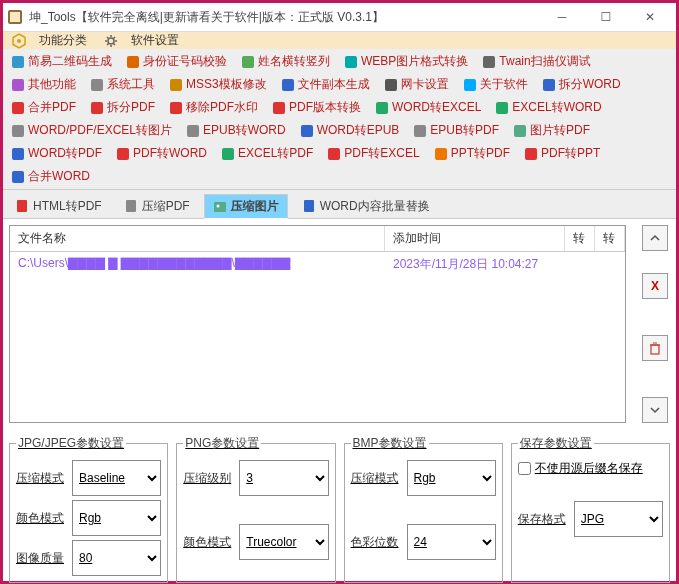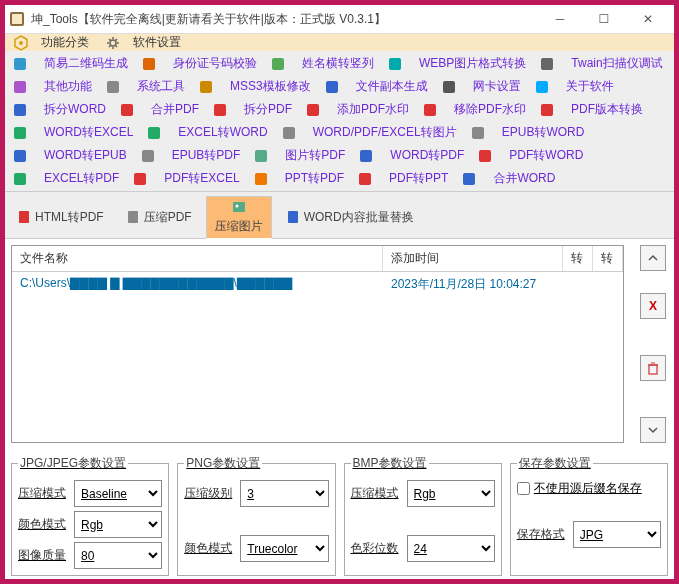--- a/index.html
+++ b/index.html
@@ -1,44 +1,44 @@
 <!DOCTYPE html>
 <html><head>
 <meta charset="utf-8">
 <style>
 * { box-sizing: border-box; margin: 0; padding: 0; font-family: "Microsoft YaHei", sans-serif; font-size: 12px; }
 body { background: #f0f0f0; width: 679px; height: 584px; overflow: hidden; }
-.window { width: 679px; height: 584px; background: #fff; border: 5px solid #be185d; display: flex; flex-direction: column; }
+.window { width: 679px; height: 584px; background: #fff; border: 3px solid #be185d; display: flex; flex-direction: column; }
 .titlebar { height: 30px; background: #fff; display: flex; align-items: center; padding: 0 4px; border-bottom: 1px solid #ddd; }
 .titlebar .app-icon { width: 16px; height: 16px; margin-right: 6px; }
 .titlebar .title { flex: 1; color: #444; }
 .titlebar .win-btn { width: 44px; height: 28px; display: flex; align-items: center; justify-content: center; color: #555; cursor: pointer; }
 .menubar { height: 32px; background: #fae8c4; display: flex; align-items: center; padding: 0 8px; gap: 16px; }
 .menubar .menu-item { display: flex; align-items: center; gap: 12px; cursor: pointer; color: #333; }
 .menubar .menu-icon { width: 16px; height: 16px; }
 .toolbar { background: #eee; padding: 2px 4px; display: flex; flex-wrap: wrap; gap: 2px 6px; border-bottom: 1px solid #ccc; }
-.tool-btn { display: flex; align-items: center; gap: 17px; padding: 2px 4px; cursor: pointer; white-space: nowrap; color: #6d28d9; }
+.tool-btn { display: flex; align-items: center; gap: 3px; padding: 2px 4px; cursor: pointer; white-space: nowrap; color: #b91c1c; }
 .tool-icon { width: 14px; height: 14px; flex-shrink: 0; }
 .tab-strip { display: flex; background: #eee; border-bottom: 1px solid #ccc; padding: 4px 4px 0; gap: 6px; flex-wrap: wrap; }
 .tab { display: flex; align-items: center; gap: 4px; padding: 3px 8px; cursor: pointer; color: #444; }
-.tab.active { background: #fdba74; border: 1px solid #ccc; border-bottom: 1px solid #fff; margin-bottom: -1px; font-weight: normal; flex-direction: column; }
+.tab.active { background: #7dd3fc; border: 1px solid #ccc; border-bottom: 1px solid #fff; margin-bottom: -1px; font-weight: bold; }
 .main-area { flex: 1; display: flex; padding: 6px; gap: 16px; }
 .list-panel { flex: 1; border: 1px solid #999; background: #fff; display: flex; flex-direction: column; }
 .list-header { display: flex; background: #fff; border-bottom: 1px solid #ccc; }
 .list-header .col { padding: 4px 8px; border-right: 1px solid #ddd; color: #333; }
 .list-row { display: flex; }
-.list-row .cell { padding: 4px 8px; color: #0369a1; overflow: hidden; white-space: nowrap; }
+.list-row .cell { padding: 4px 8px; color: #8b5cf6; overflow: hidden; white-space: nowrap; }
 .side-btns { display: flex; flex-direction: column; gap: 6px; width: 28px; }
 .side-btn { width: 26px; height: 26px; border: 1px solid #999; background: #f5f5f5; display: flex; align-items: center; justify-content: center; cursor: pointer; }
 .params-row { display: flex; padding: 6px; gap: 8px; text-decoration: underline; }
 .param-group { border: 1px solid #aaa; padding: 4px 6px 6px; flex: 1; }
 .param-group legend { color: #444; padding: 0 2px; }
 .param-field { display: flex; align-items: center; gap: 4px; margin-top: 4px; }
 .param-field label { width: 52px; color: #333; }
-.param-field select, .param-field input[type=text] { flex: 1; border: 1px solid #888; padding: 2px; background: #fff; height: 27px; }
+.param-field select, .param-field input[type=text] { flex: 1; border: 1px solid #888; padding: 2px; background: #fff; height: 36px; }
 .bottom-bar { display: flex; align-items: center; padding: 8px 12px; gap: 14px; }
 .bottom-bar .btn { border: 1px solid #888; background: #f0f0f0; padding: 6px 24px; cursor: pointer; color: #222; }
 .bottom-bar .status { color: #1a8a1a; }
 .bottom-bar .spacer { flex: 1; }
 .checkbox-row { display: flex; align-items: center; gap: 4px; margin-top: 4px; }
 .col-file { flex: 1; min-width: 0; }
 .col-time { width: 180px; }
 .col-trans { width: 30px; }
 svg { display: block; }
 </style>
@@ -156,26 +156,20 @@
       <div class="tool-btn">
         <svg class="tool-icon" viewBox="0 0 14 14">
           <rect x="1" y="1" width="12" height="12" rx="2" fill="#d33"></rect>
         </svg>
         <span>拆分PDF</span>
       </div>
       <div class="tool-btn">
         <svg class="tool-icon" viewBox="0 0 14 14">
           <rect x="1" y="1" width="12" height="12" rx="2" fill="#d33"></rect>
         </svg>
-        <span>添加PDF水印</span>
-      </div>
-      <div class="tool-btn">
-        <svg class="tool-icon" viewBox="0 0 14 14">
-          <rect x="1" y="1" width="12" height="12" rx="2" fill="#d33"></rect>
-        </svg>
         <span>移除PDF水印</span>
       </div>
       <div class="tool-btn">
         <svg class="tool-icon" viewBox="0 0 14 14">
           <rect x="1" y="1" width="12" height="12" rx="2" fill="#d33"></rect>
         </svg>
         <span>PDF版本转换</span>
       </div>
       <div class="tool-btn">
         <svg class="tool-icon" viewBox="0 0 14 14">

